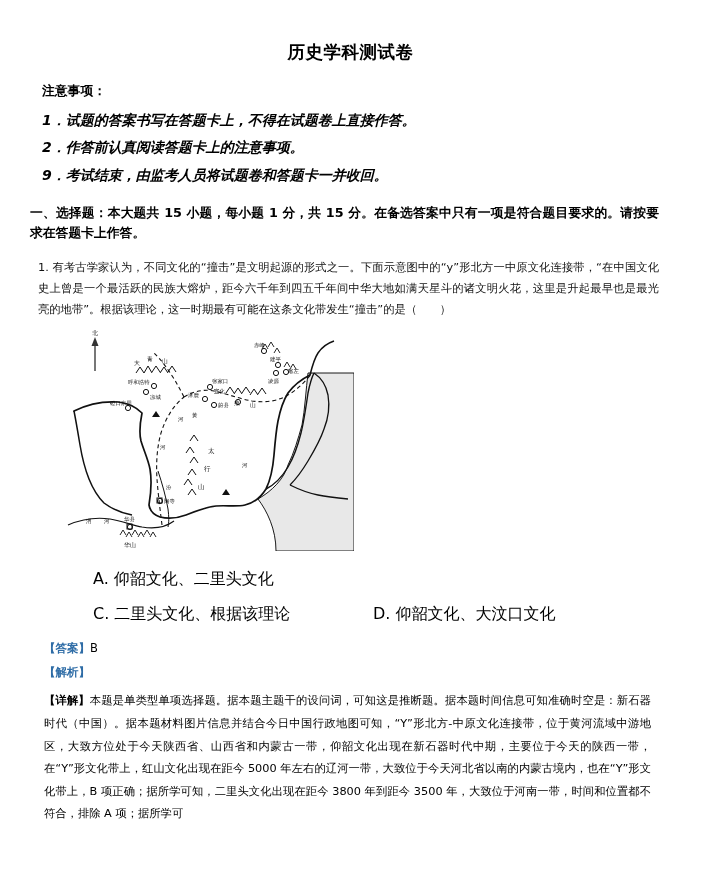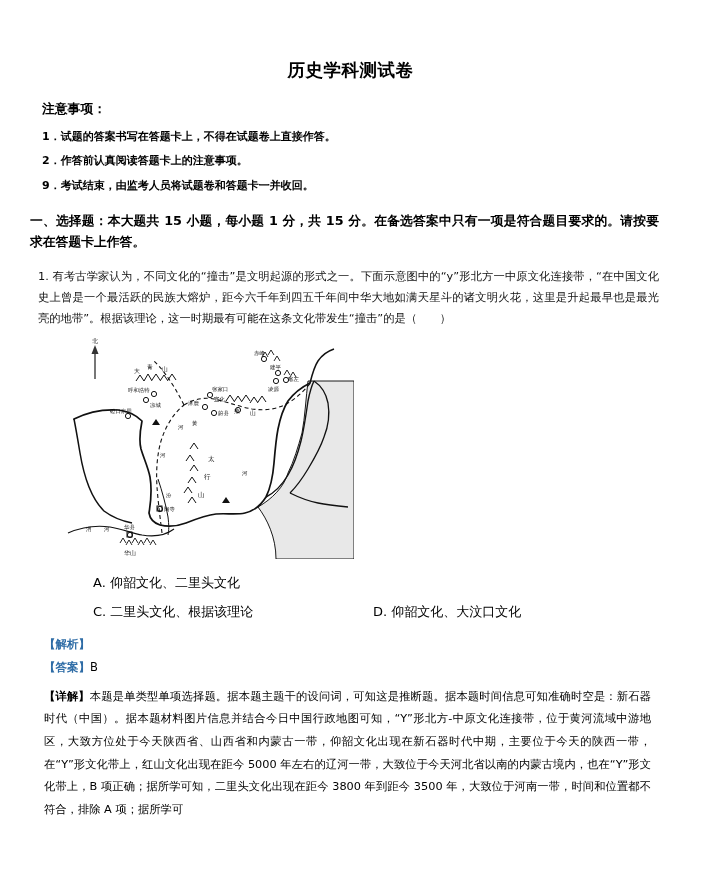--- a/index.html
+++ b/index.html
@@ -21,38 +21,39 @@
     height: 877px;
     padding: 0;
     box-sizing: border-box;
   }
   .doc-title {
     text-align: center;
     font-size: 17.5px;
     font-weight: bold;
     letter-spacing: 0.5px;
     margin: 0;
-    padding-top: 61px;
+    padding-top: 43px;
     line-height: 1.1;
   }
   .notes-block {
     padding: 0 42px 0 42px;
     margin-top: 22px;
   }
   .note-head {
     font-size: 12.8px;
     font-weight: bold;
     line-height: 1.05;
     margin-bottom: 15px;
   }
   .note-line {
-    font-size: 11px;
+    font-size: 14px;
     font-weight: bold;
     line-height: 1.05;
     margin-bottom: 13px;
+    font-style: italic;
   }
   .section-head {
     padding: 0 42px 0 30px;
     margin-top: 20px;
     font-size: 12.8px;
     font-weight: bold;
     line-height: 1.62;
     text-align: justify;
   }
   .question-block {
@@ -76,21 +77,21 @@
   .map-wrap svg {
     display: block;
   }
   .options {
     margin-top: 10px;
     padding: 0 42px 0 55px;
     display: block;
   }
   .opt-row {
     display: flex;
-    font-size: 13px;
+    font-size: 16px;
     line-height: 2.2;
   }
   .opt-cell {
     width: 50%;
     box-sizing: border-box;
   }
   .opt-cell.right {
     padding-left: 18px;
   }
   .answer-block {
@@ -299,24 +300,24 @@
         <div class="opt-cell right">
           <span>D.</span>
           <span>仰韶文化、大汶口文化</span>
         </div>
       </div>
     </div>
   </div>
 
   <div class="answer-block">
     <div class="ans-line">
-      <span class="blue">【解析】</span>
+      <span class="blue">【答案】</span><span class="ans-val">B</span>
     </div>
     <div class="ans-line">
-      <span class="blue">【答案】</span><span class="ans-val">B</span>
+      <span class="blue">【解析】</span>
     </div>
   </div>
 
   <div class="explain-block">
     <div class="explain-text"><b>【详解】</b><span>本题是单类型单项选择题。据本题主题干的设问词，可知这是推断题。据本题时间信息可知准确时空是：新石器时代（中国）。据本题材料图片信息并结合今日中国行政地图可知，“Y”形北方-中原文化连接带，位于黄河流域中游地区，大致方位处于今天陕西省、山西省和内蒙古一带，仰韶文化出现在新石器时代中期，主要位于今天的陕西一带，在“Y”形文化带上，红山文化出现在距今 5000 年左右的辽河一带，大致位于今天河北省以南的内蒙古境内，也在“Y”形文化带上，B 项正确；据所学可知，二里头文化出现在距今 3800 年到距今 3500 年，大致位于河南一带，时间和位置都不符合，排除 A 项；据所学可</span></div>
   </div>
 
 </div>
 
 </body></html>

